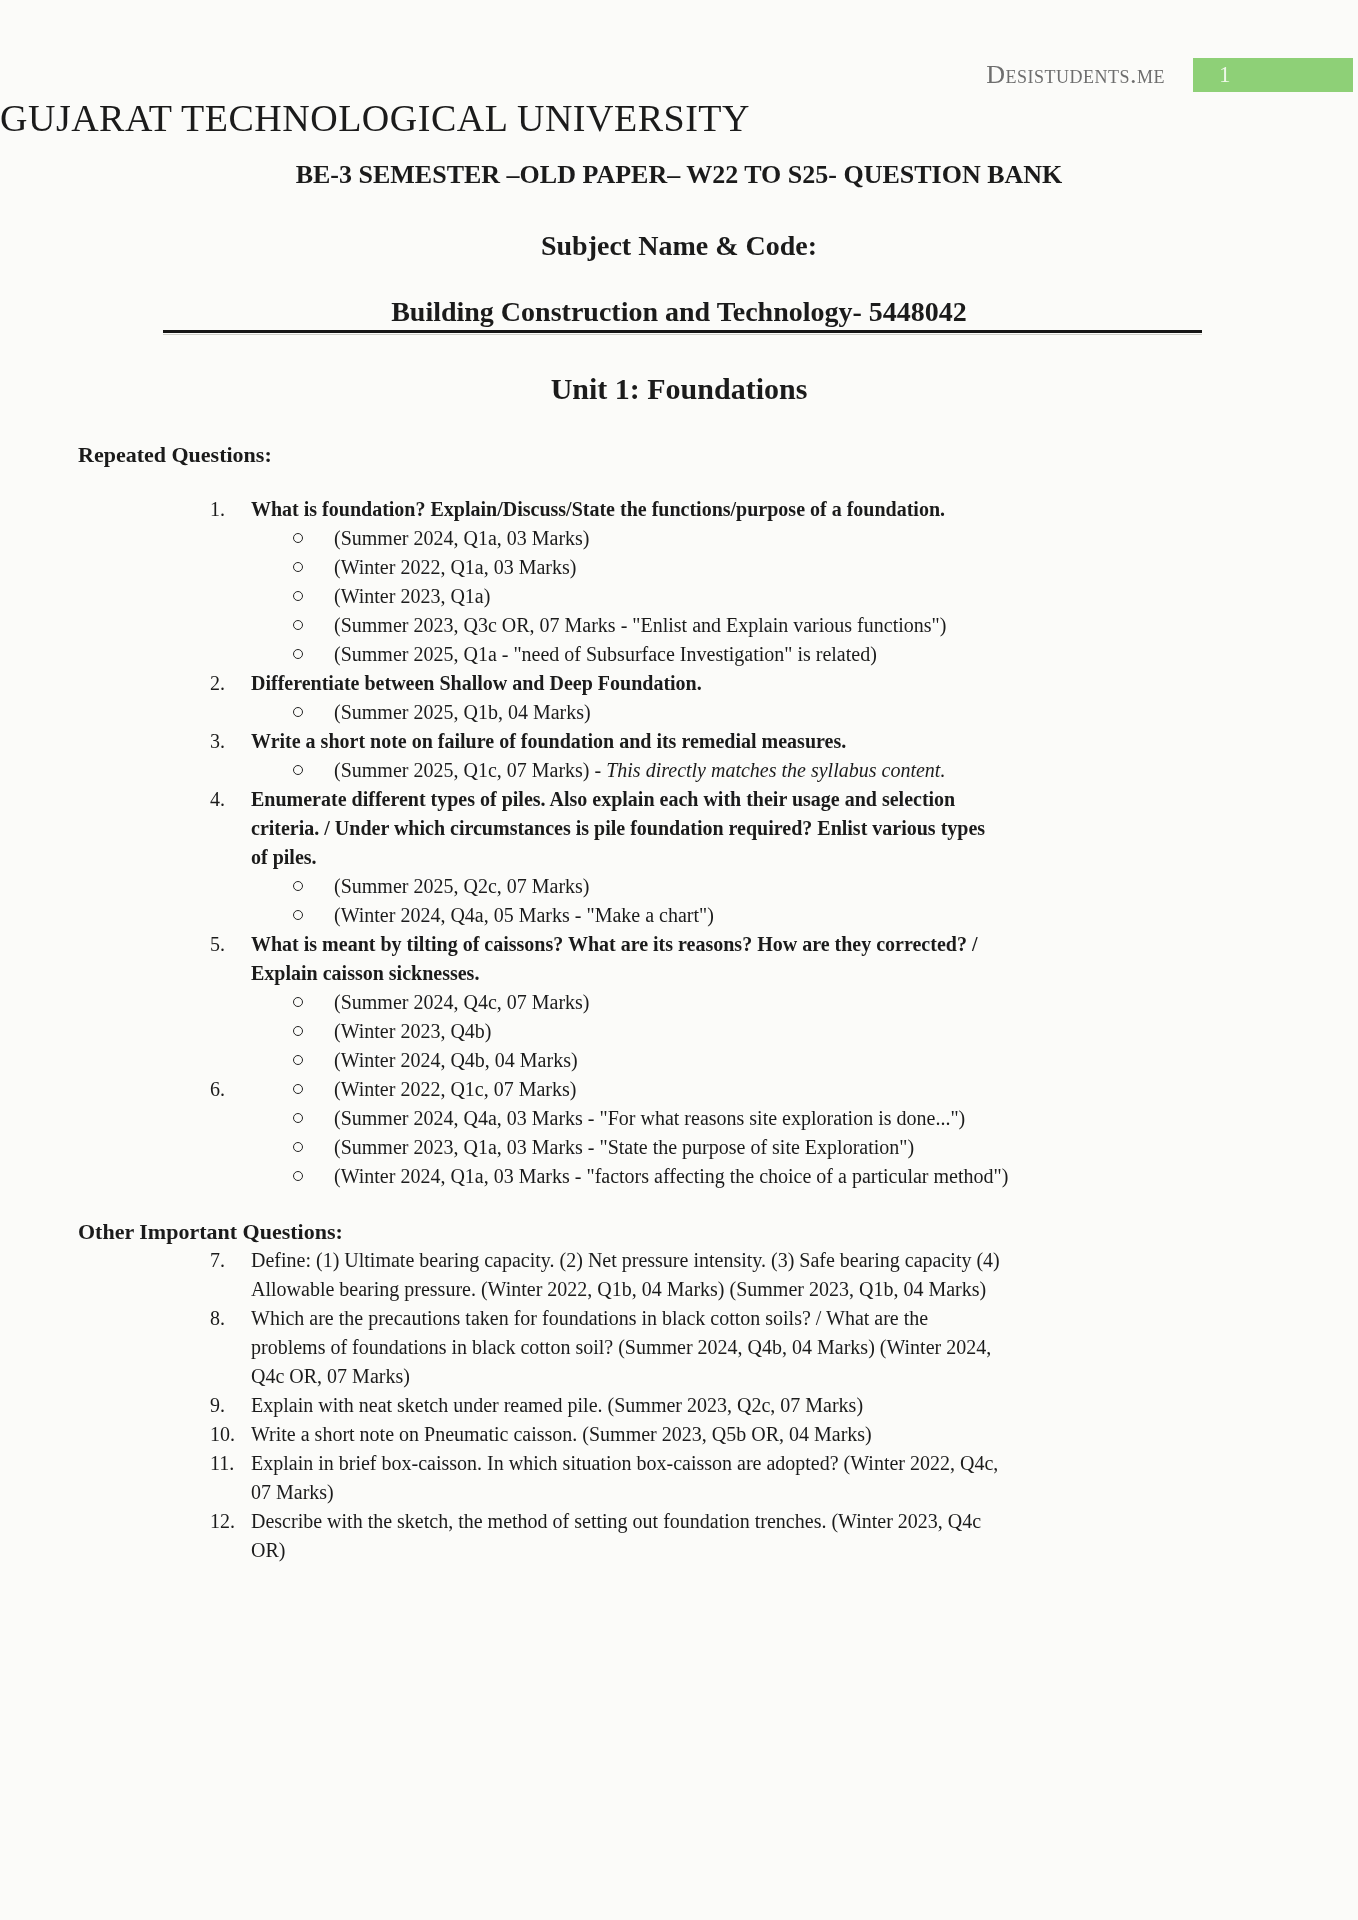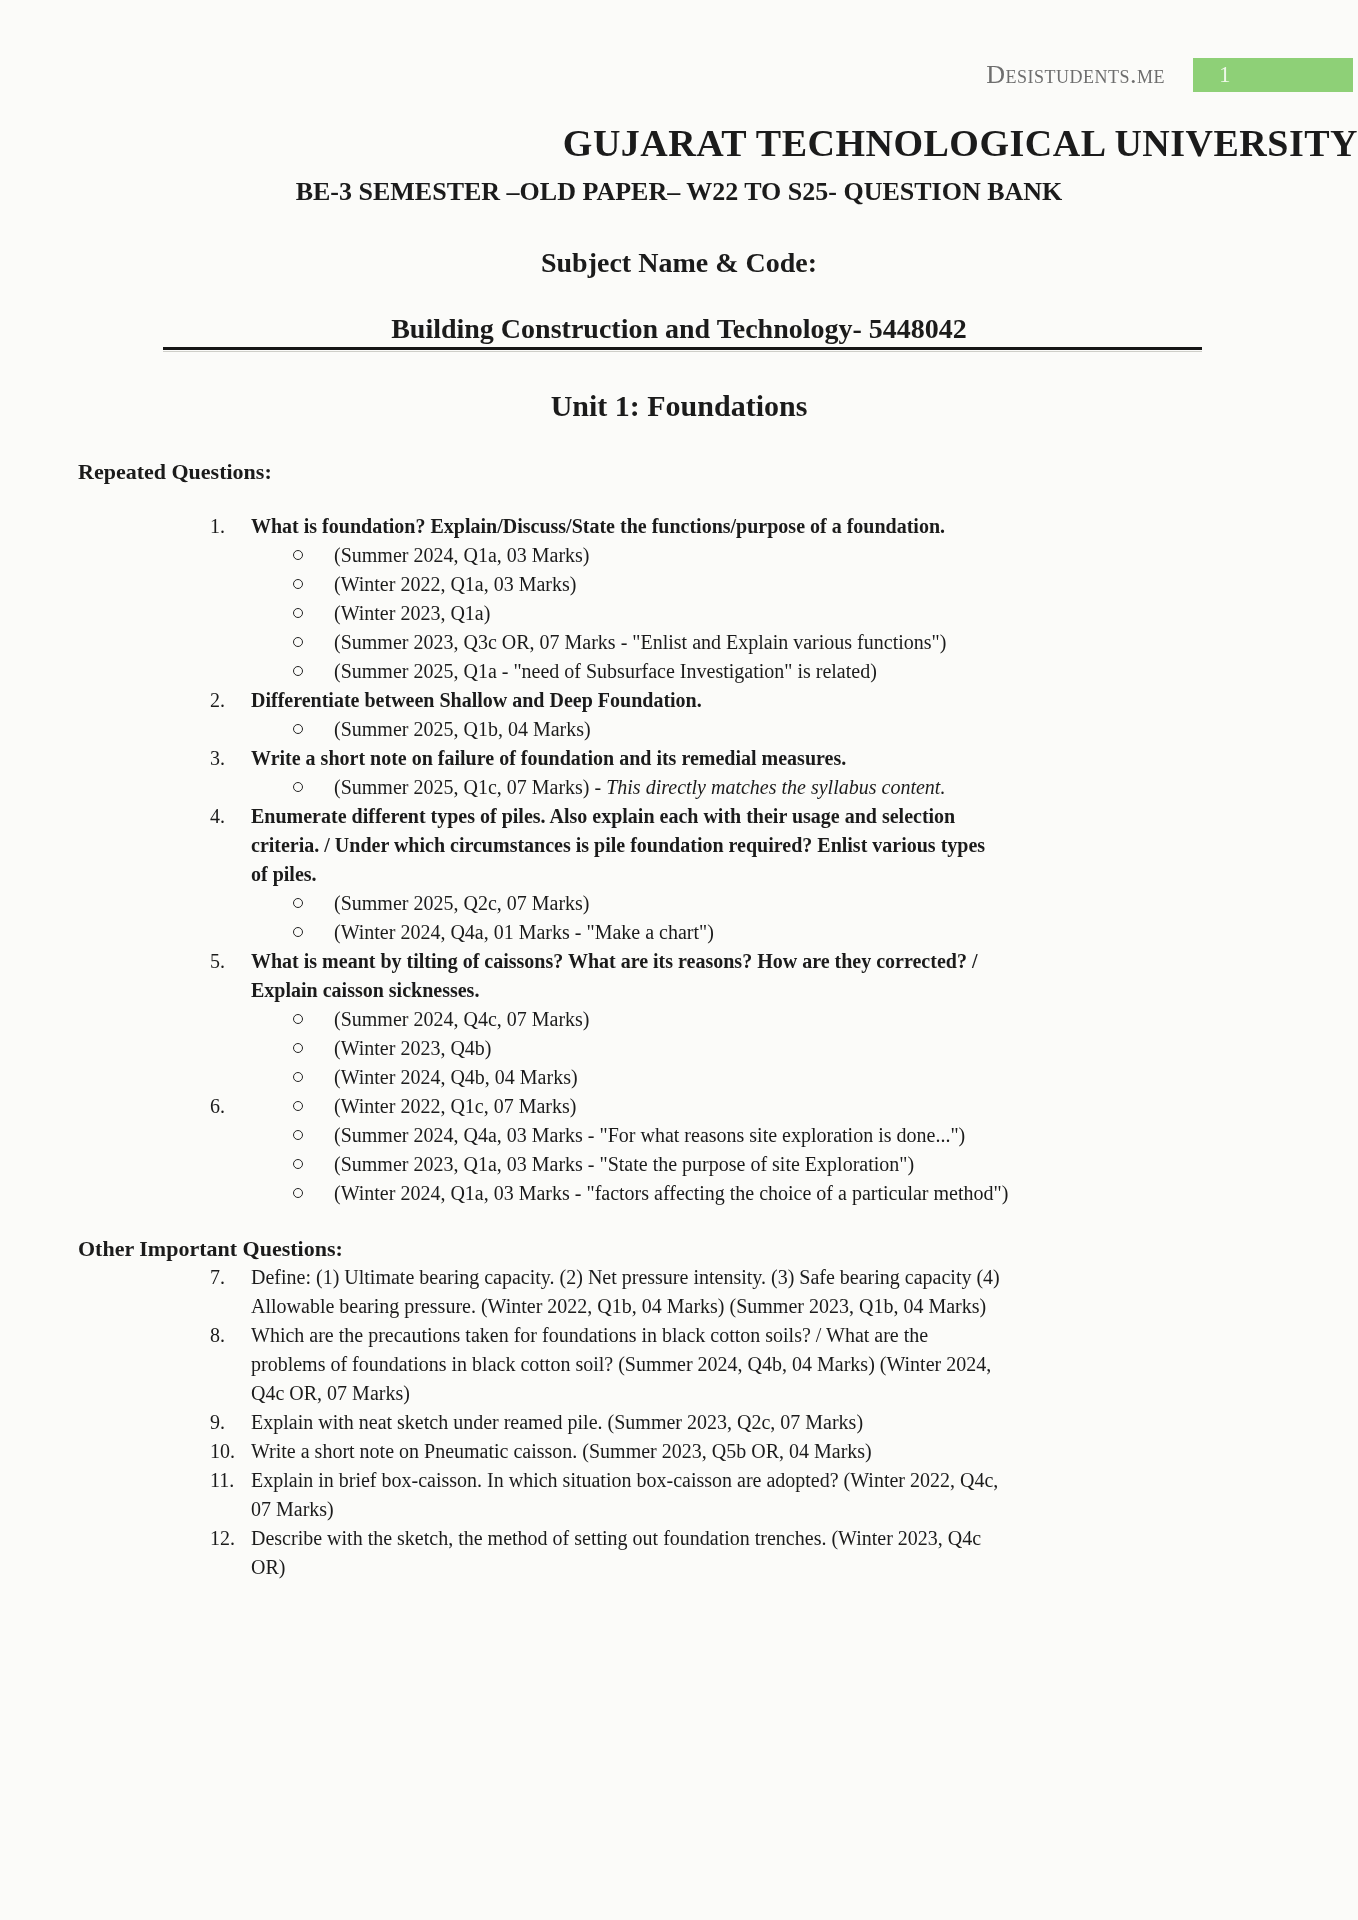--- a/index.html
+++ b/index.html
@@ -27,27 +27,27 @@
   .badge{
     width:160px;height:34px;
     background:#8ed077;
     color:#eef8e8;
     font-size:23px;line-height:34px;
     padding-left:26px;box-sizing:border-box;
   }
 
   
   .title{
-    padding-top:120px;
-    text-align:right;font-weight:bold;
+    padding-top:95px;
+    text-align:left;font-weight:normal;
     font-size:38px;line-height:46px;
     letter-spacing:.5px;
   }
   .subtitle{
-    margin-top:11px;text-align:center;font-weight:bold;
+    margin-top:19px;text-align:center;font-weight:bold;
     font-size:26px;line-height:30px;
   }
   .subject-label{
     margin-top:38px;text-align:center;font-weight:bold;
     font-size:28px;line-height:36px;
   }
   .subject-name{
     margin-top:30px;text-align:center;font-weight:bold;
     font-size:28px;line-height:36px;
   }
@@ -161,21 +161,21 @@
       <div class="qbody">
         <div class="qtext">Enumerate different types of piles. Also explain each with their usage and selection
 criteria. / Under which circumstances is pile foundation required? Enlist various types
 of piles.</div>
         <div class="bullet">
           <span class="marker"></span>
           <span class="btext">(Summer 2025, Q2c, 07 Marks)</span>
         </div>
         <div class="bullet">
           <span class="marker"></span>
-          <span class="btext">(Winter 2024, Q4a, 01 Marks - "Make a chart")</span>
+          <span class="btext">(Winter 2024, Q4a, 05 Marks - "Make a chart")</span>
         </div>
       </div>
     </div>
 
     <div class="qitem">
       <span class="num">5.</span>
       <div class="qbody">
         <div class="qtext">What is meant by tilting of caissons? What are its reasons? How are they corrected? /
 Explain caisson sicknesses.</div>
         <div class="bullet">

